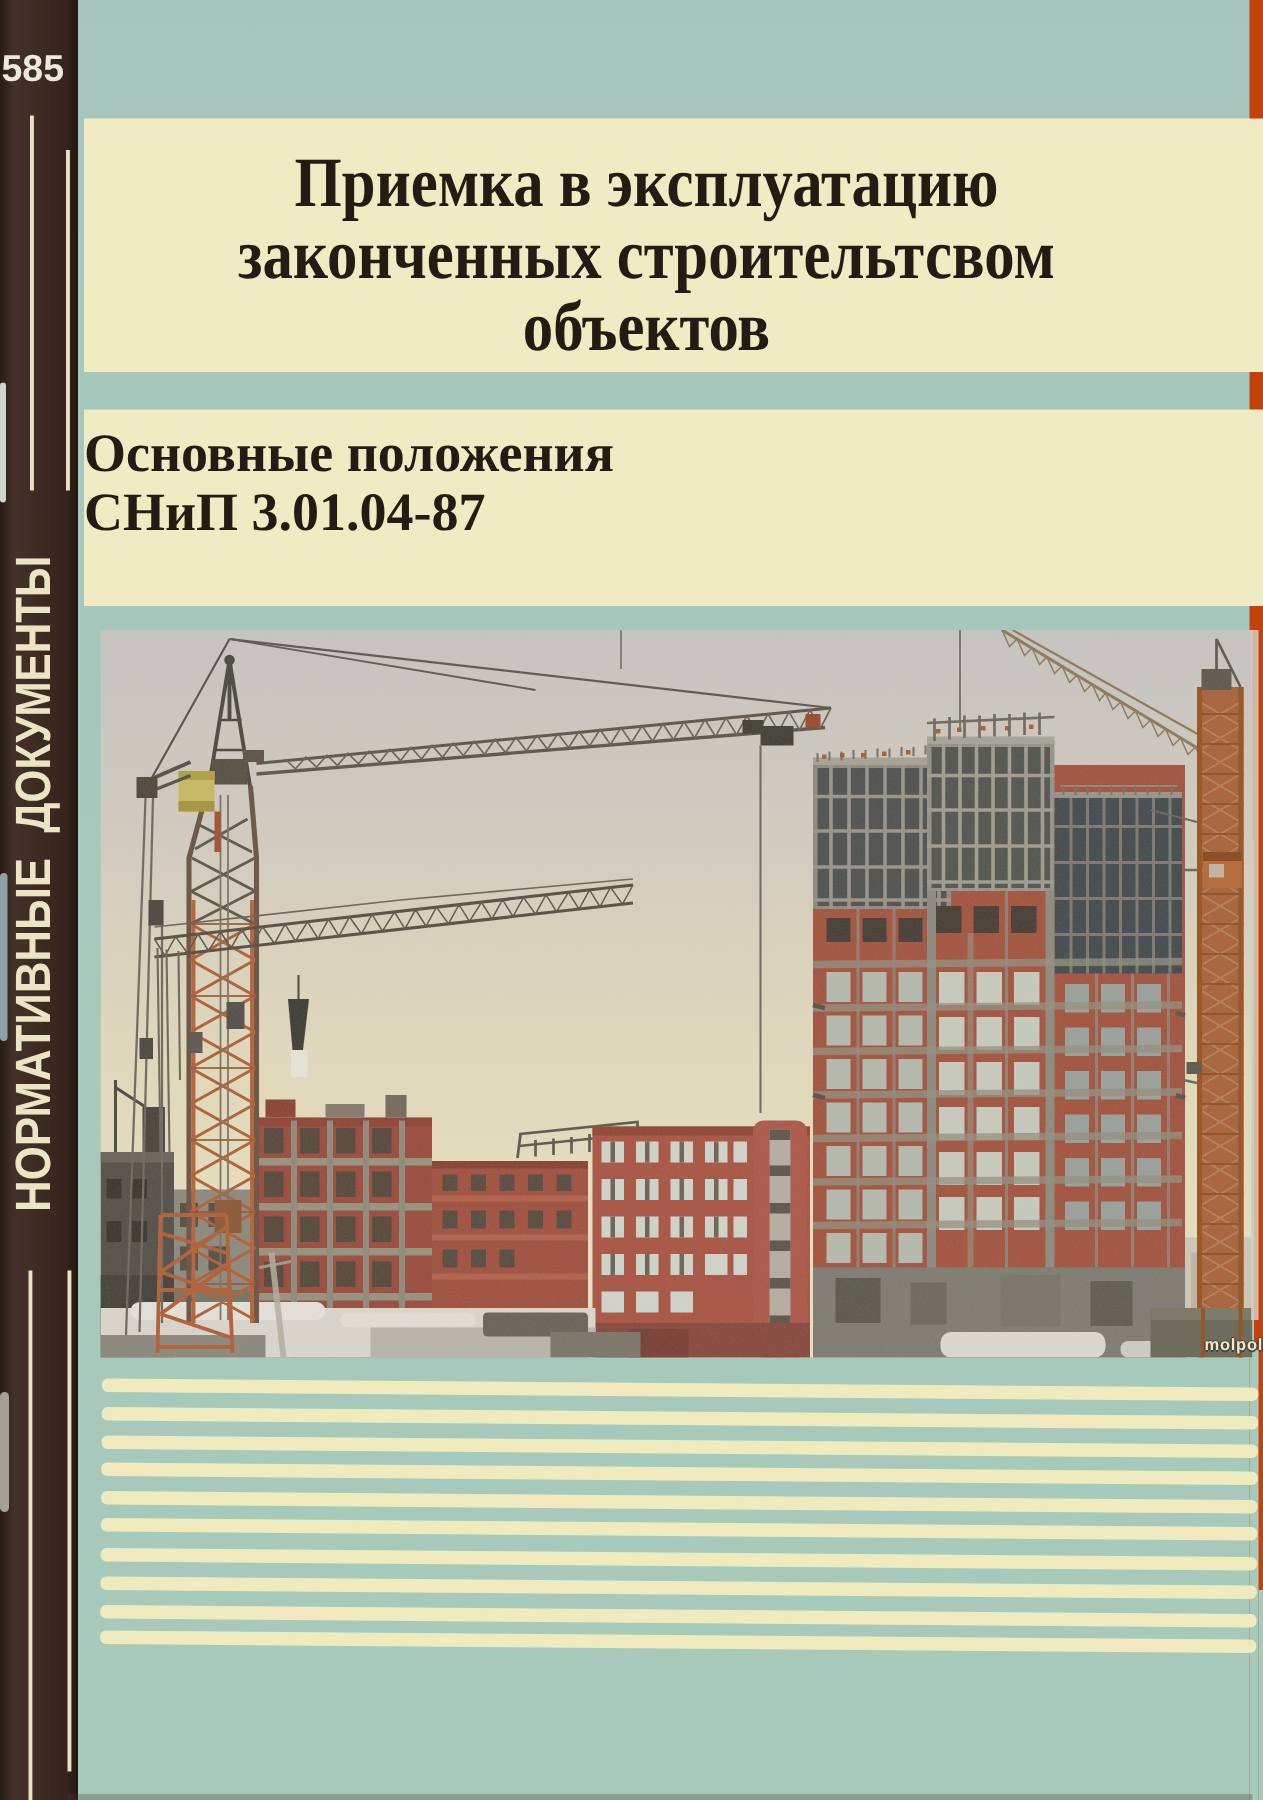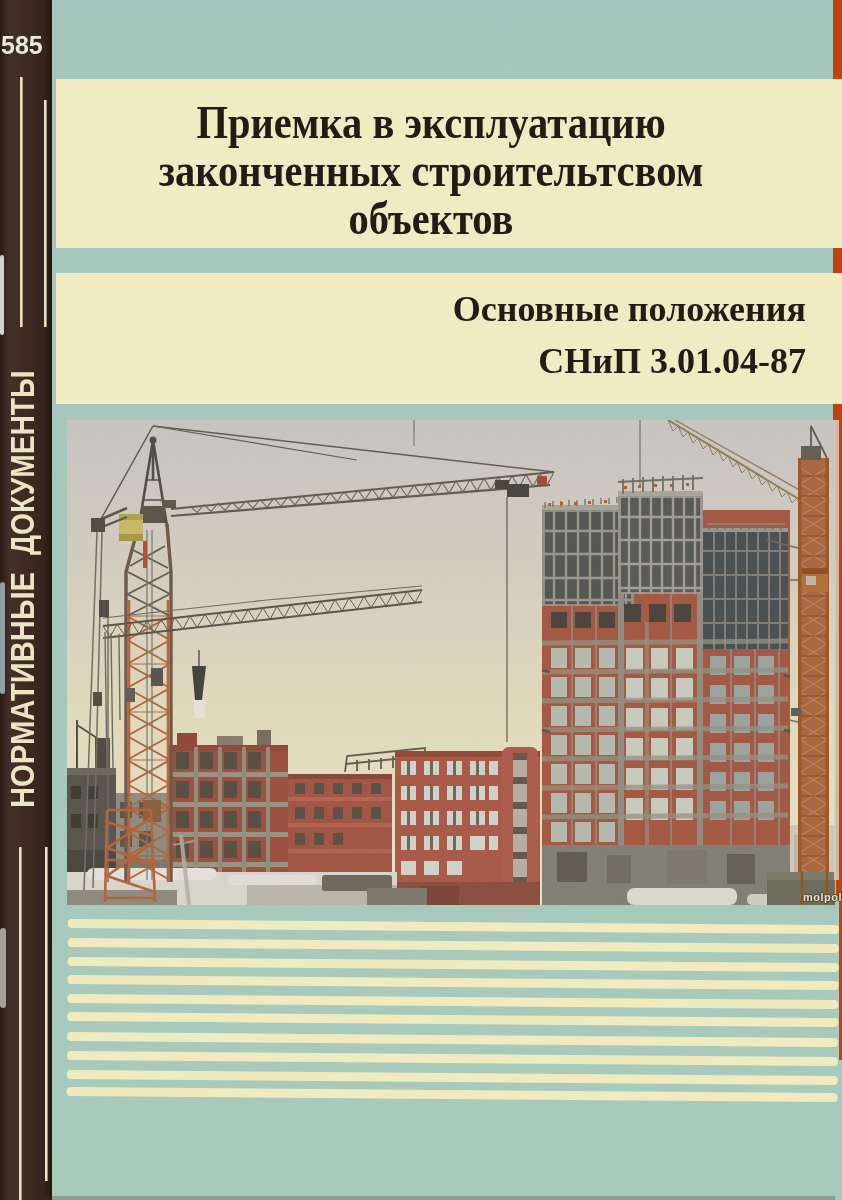--- a/index.html
+++ b/index.html
@@ -43,23 +43,23 @@
   <div class="abs" style="left:0;top:255px;width:4px;height:80px;background:#cfd4cf;border-radius:2px;"></div>
 
   <div class="abs" style="left:56px;top:79px;width:786px;height:169px;background:#f0ebc2;"></div>
 
   <div class="abs" style="left:56px;top:98px;width:750px;text-align:center;
        font-family:'Liberation Serif',serif;font-weight:bold;color:#241b15;
        font-size:47px;line-height:48px;transform:scaleX(0.862);transform-origin:50% 0;white-space:nowrap;">Приемка в эксплуатацию<br>законченных строительтсвом<br>объектов</div>
 
   <div class="abs" style="left:56px;top:273px;width:786px;height:131px;background:#f0ebc2;"></div>
 
-  <div class="abs" style="left:56px;top:283px;width:750px;text-align:right;
+  <div class="abs" style="left:56px;top:283px;width:750px;text-align:left;
        font-family:'Liberation Serif',serif;font-weight:bold;color:#241b15;
-       font-size:36px;line-height:52px;">Основные положения<br>СНиП 3.01.04-87</div>
+       font-size:36px;line-height:39px;">Основные положения<br>СНиП 3.01.04-87</div>
 
   <div class="abs" style="left:67px;top:420px;width:768px;height:485px;">
   <svg width="768" height="485" viewBox="0 0 768 485">
     <defs>
       <linearGradient id="sky" x1="0" y1="0" x2="0" y2="1">
         <stop offset="0" stop-color="#c7c4c2"></stop>
         <stop offset="0.28" stop-color="#d2ccc0"></stop>
         <stop offset="0.6" stop-color="#e2dabc"></stop>
         <stop offset="1" stop-color="#eae3c4"></stop>
       </linearGradient>

